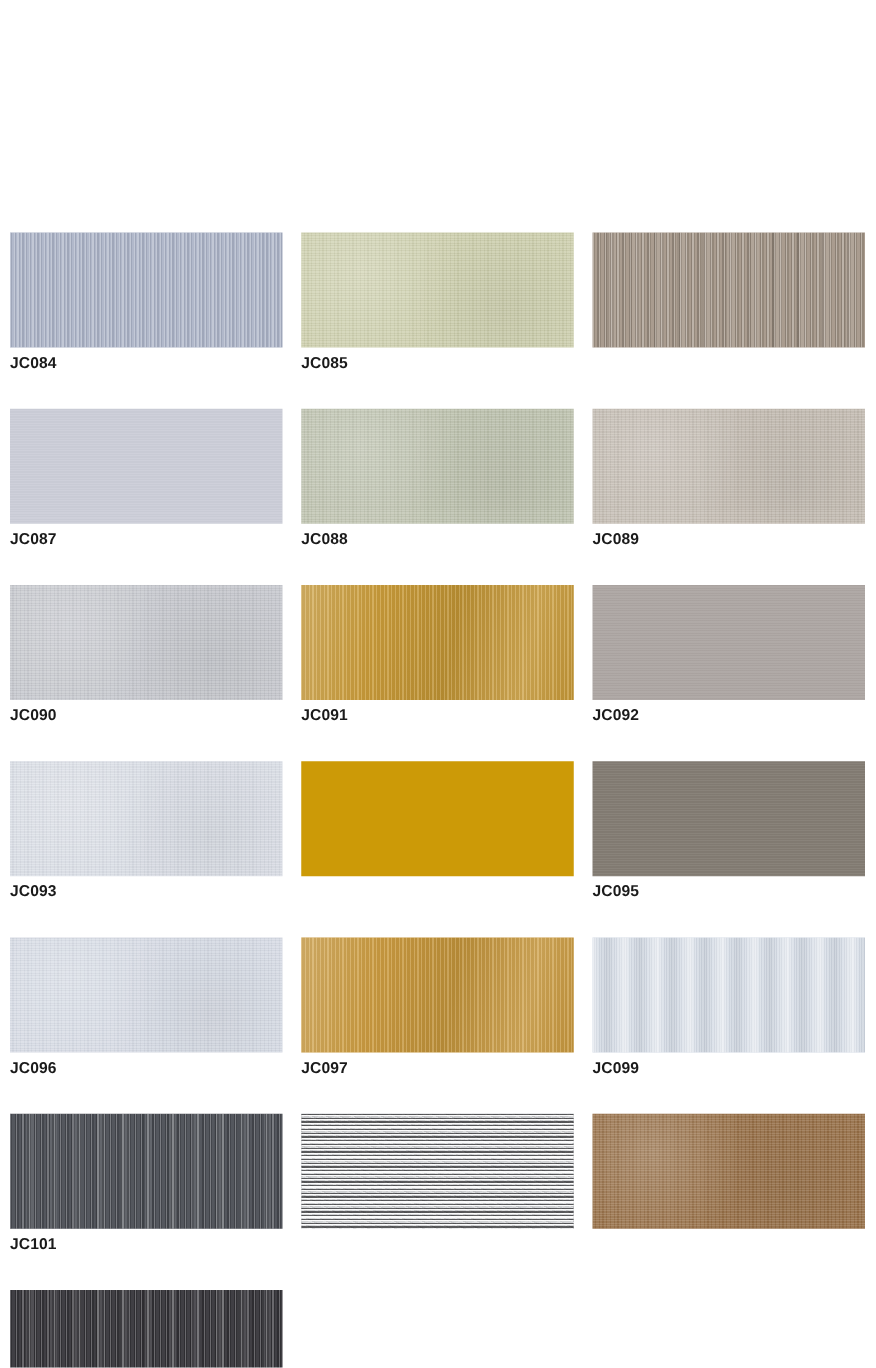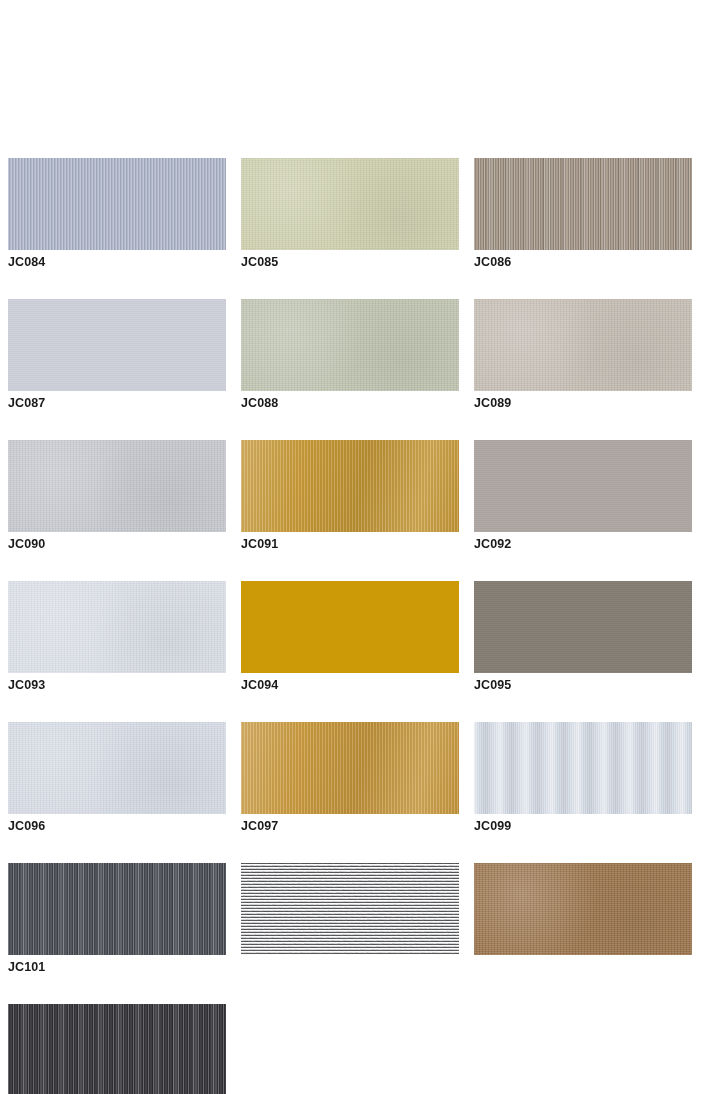--- a/index.html
+++ b/index.html
@@ -11,20 +11,21 @@
     background: #ffffff;
     font-family: "Liberation Sans", "DejaVu Sans", sans-serif;
     overflow: hidden;
   }
 
   .page {
     position: relative;
     width: 701px;
     height: 886px;
     background: #ffffff;
+    margin-top: 28px;
   }
 
   .swatch-grid {
     position: absolute;
     left: 8px;
     top: 158px;
     width: 685px;
     display: grid;
     grid-template-columns: 218px 218px 218px;
     column-gap: 15px;
@@ -245,21 +246,20 @@
       <div class="swatch-cell">
         <div class="swatch-chip" style="background-color: rgb(204, 206, 171);">
           <div class="tex tex-paper"></div>
         </div>
         <span class="swatch-label">JC085</span>
       </div>
       <div class="swatch-cell">
         <div class="swatch-chip" style="background-color: rgb(165, 151, 137);">
           <div class="tex tex-vgrain"></div>
         </div>
-        <span class="swatch-label">JC086</span>
       </div>
       <div class="swatch-cell">
         <div class="swatch-chip" style="background-color: rgb(204, 206, 216);">
           <div class="tex tex-matte"></div>
         </div>
         <span class="swatch-label">JC087</span>
       </div>
       <div class="swatch-cell">
         <div class="swatch-chip" style="background-color: rgb(189, 194, 174);">
           <div class="tex tex-paper"></div>
@@ -293,21 +293,20 @@
       <div class="swatch-cell">
         <div class="swatch-chip" style="background-color: rgb(218, 222, 230);">
           <div class="tex tex-paper"></div>
         </div>
         <span class="swatch-label">JC093</span>
       </div>
       <div class="swatch-cell">
         <div class="swatch-chip" style="background-color: rgb(204, 154, 7);">
           <div class="tex tex-flat"></div>
         </div>
-        <span class="swatch-label">JC094</span>
       </div>
       <div class="swatch-cell">
         <div class="swatch-chip" style="background-color: rgb(131, 124, 115);">
           <div class="tex tex-matte"></div>
         </div>
         <span class="swatch-label">JC095</span>
       </div>
       <div class="swatch-cell">
         <div class="swatch-chip" style="background-color: rgb(213, 218, 228);">
           <div class="tex tex-paper"></div>

